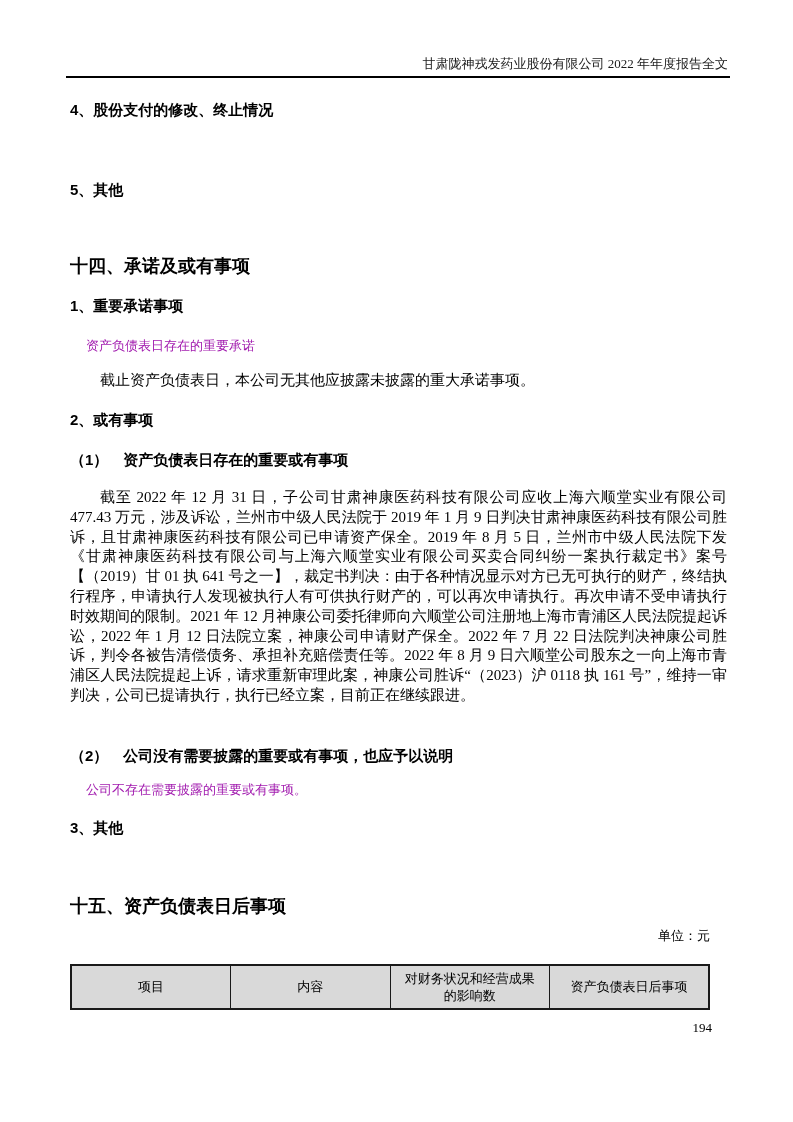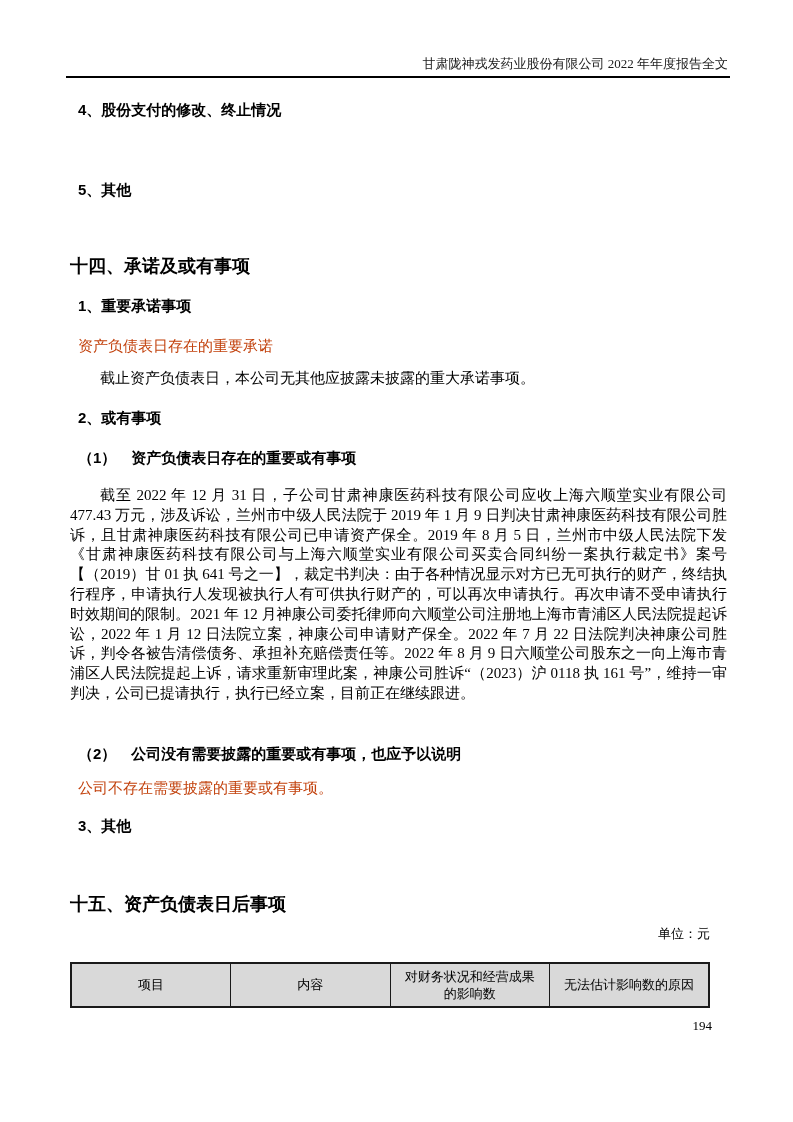--- a/index.html
+++ b/index.html
@@ -29,35 +29,35 @@
   }
   .main {
     margin: 0 66px 0 70px; 
   }
   
   .h3 {
     font-family: "Liberation Sans", "DejaVu Sans", sans-serif;
     font-weight: bold;
     font-size: 15px;
     line-height: 20px;
-    margin: 8px;
+    margin: 0;
   }
   
   .h2 {
     font-family: "Liberation Sans", "DejaVu Sans", sans-serif;
     font-weight: bold;
     font-size: 18px;
     line-height: 24px;
     margin: 0;
   }
   .small-text {
-    font-size: 15px;
+    font-size: 13px;
     line-height: 16px;
-    margin: 8px;
-    color: #c2410c;
+    margin: 16px;
+    color: #a21caf;
   }
   .body-text {
     font-size: 15px;
     line-height: 20px;
     margin: 0;
     text-indent: 2em;
   }
   .long-para {
     font-size: 15px;
     line-height: 19.8px;
@@ -147,21 +147,21 @@
 
 
     <div class="unit-line">单位：元</div>
 
     <table class="events">
       <thead>
         <tr>
           <th>项目</th>
           <th>内容</th>
           <th>对财务状况和经营成果的影响数</th>
-          <th>无法估计影响数的原因</th>
+          <th>资产负债表日后事项</th>
         </tr>
       </thead>
     </table>
 
     <div class="page-number">194</div>
 
   </div>
 </div>
 
 </body></html>

